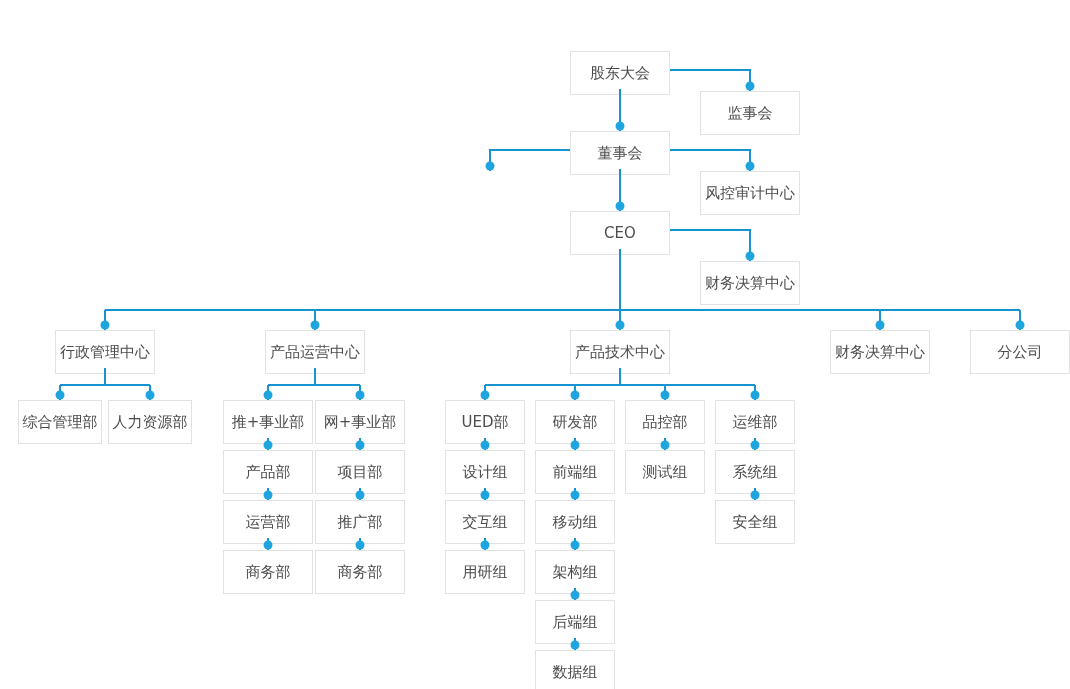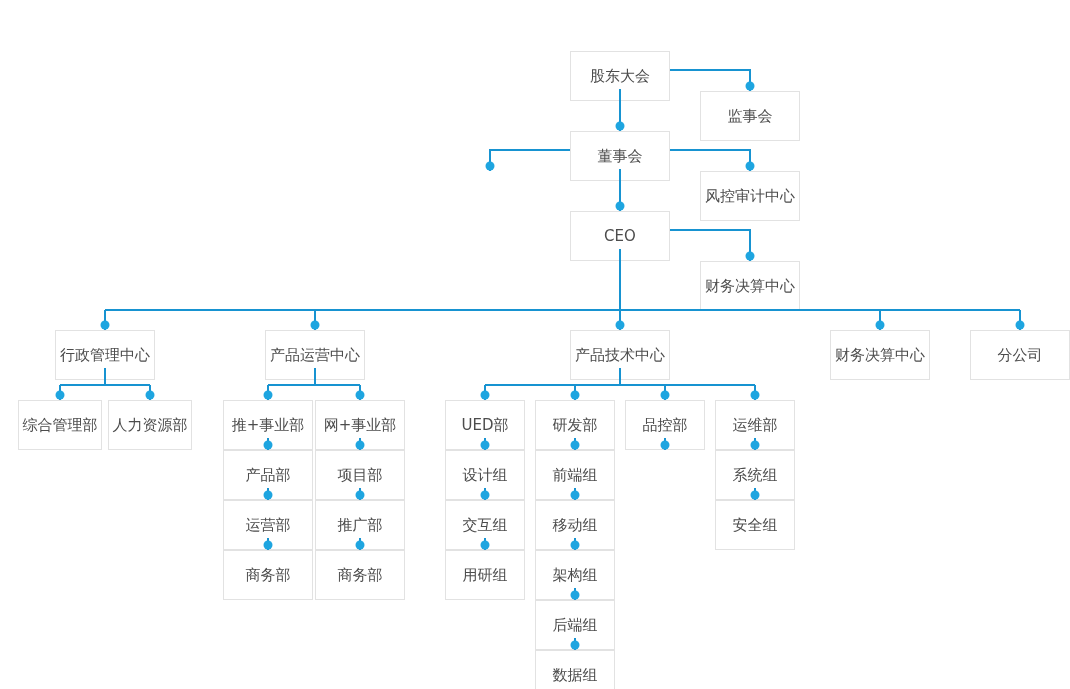--- a/index.html
+++ b/index.html
@@ -7,21 +7,21 @@
   body { width: 1070px; height: 689px; overflow: hidden; }
   .canvas {
     position: relative;
     width: 1070px;
     height: 689px;
     background: #ffffff;
     font-family: "DejaVu Sans", "Liberation Sans", sans-serif;
   }
   .node {
     position: absolute;
-    height: 50px;
+    height: 44px;
     box-sizing: border-box;
     background: #ffffff;
     border: 1px solid #e2e2e2;
     display: flex;
     align-items: center;
     justify-content: center;
     font-size: 15px;
     color: #4c4c4c;
     white-space: nowrap;
     z-index: 1;
@@ -72,20 +72,21 @@
   <div class="node" style="left:445px;top:550px;width:80px">用研组</div>
 
   <div class="node" style="left:535px;top:400px;width:80px">研发部</div>
   <div class="node" style="left:535px;top:500px;width:80px">移动组</div>
   <div class="node" style="left:535px;top:450px;width:80px">前端组</div>
   <div class="node" style="left:535px;top:550px;width:80px">架构组</div>
   <div class="node" style="left:535px;top:600px;width:80px">后端组</div>
   <div class="node" style="left:535px;top:650px;width:80px">数据组</div>
 
   <div class="node" style="left:625px;top:400px;width:80px">品控部</div>
+  <div class="node" style="left:625px;top:450px;width:80px">测试组</div>
 
   <div class="node" style="left:715px;top:400px;width:80px">运维部</div>
   <div class="node" style="left:715px;top:450px;width:80px">系统组</div>
   <div class="node" style="left:715px;top:500px;width:80px">安全组</div>
 
   <svg class="connectors" width="1070" height="689" viewBox="0 0 1070 689" aria-hidden="true">
     <path d="
       M670 70 H750 V91
       M620 89 V131
       M570 150 H490 V171

